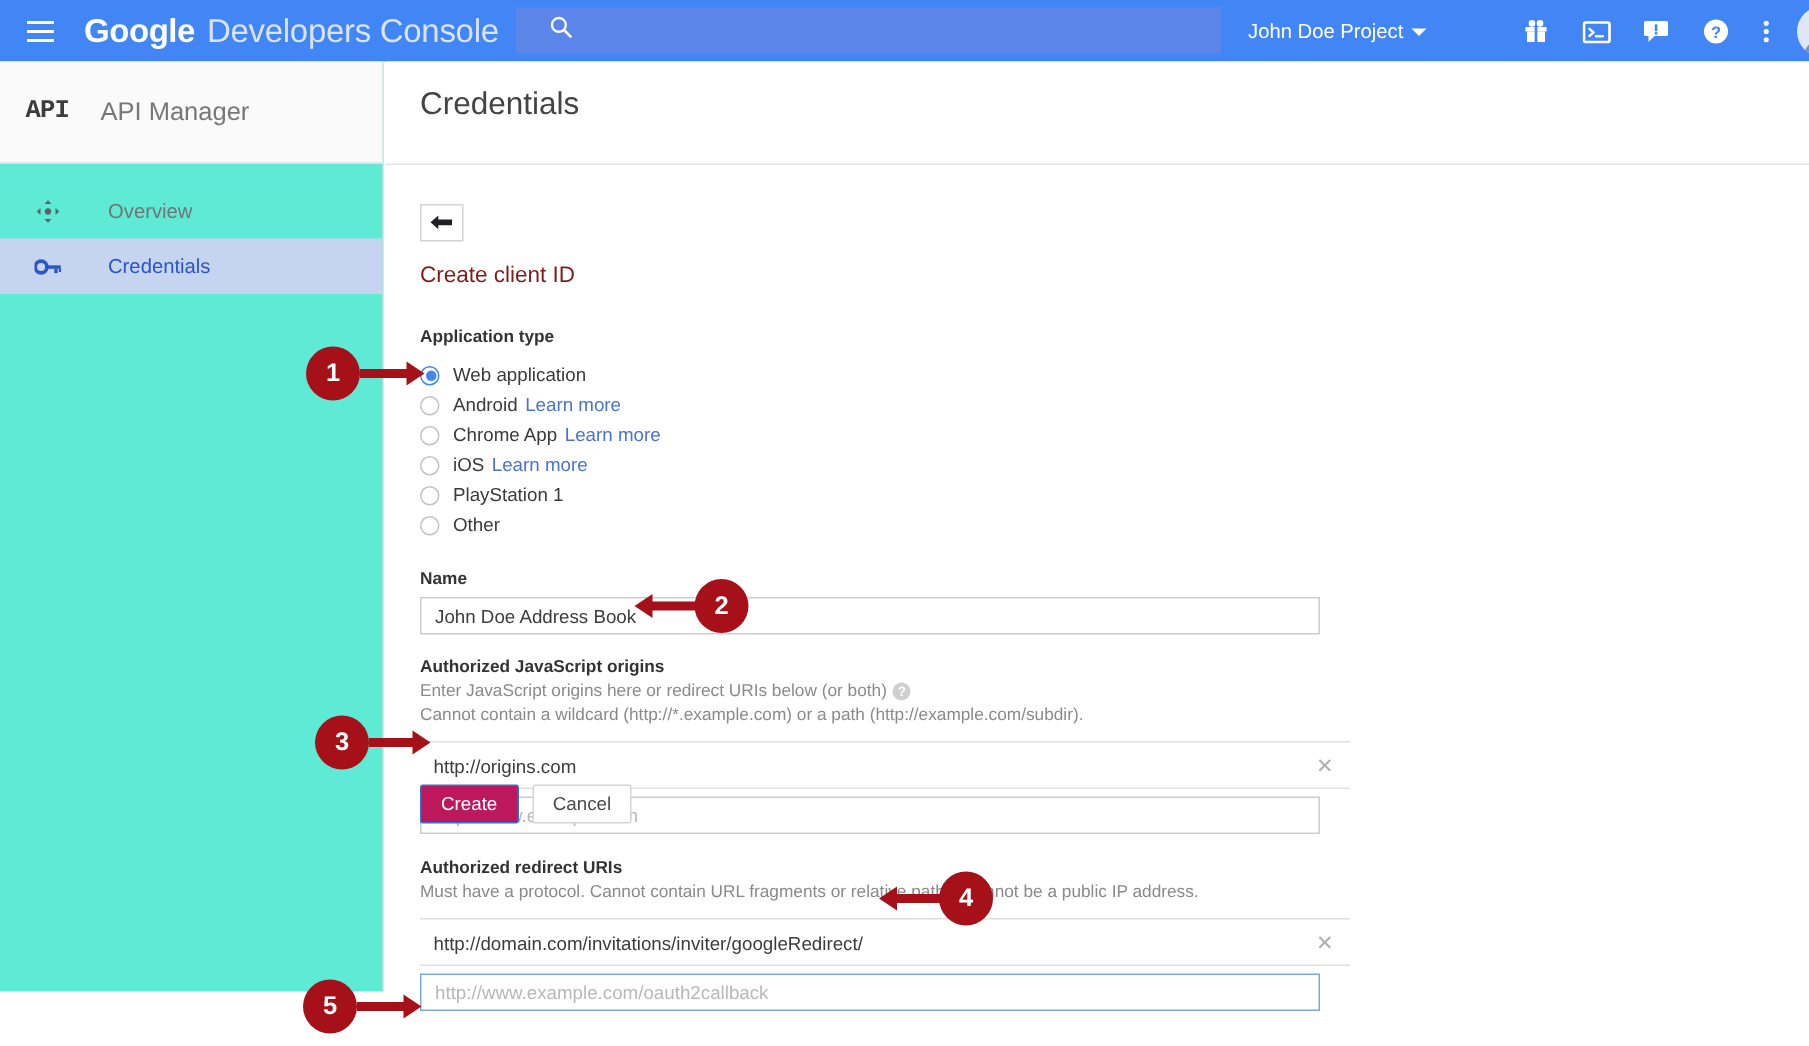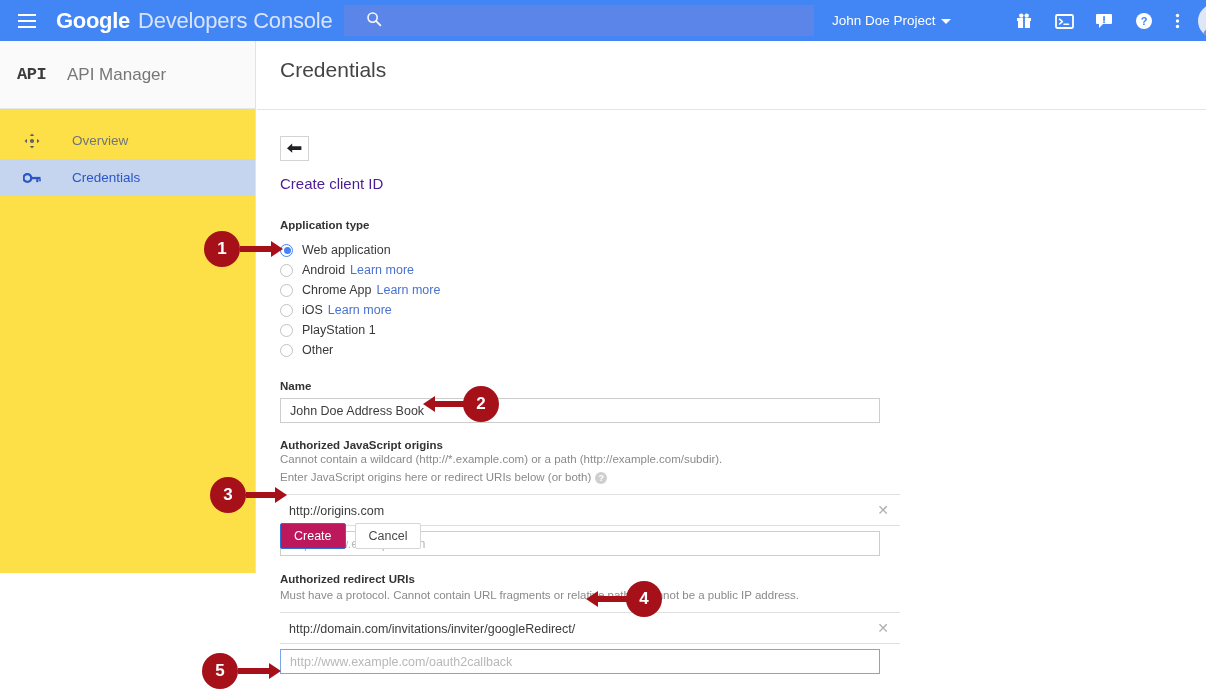--- a/index.html
+++ b/index.html
@@ -71,22 +71,22 @@
     background: #dfe6f5; overflow: hidden;
   }
   #avatar .body {
     position: absolute; left: 4px; top: 22px; width: 26px; height: 18px;
     border-radius: 13px 13px 0 0; background: #7b93c9;
   }
 
   
   #sidebar {
     position: absolute; left: 0; top: 41px;
-    width: 256px; height: 532px;
-    background: #fde047;
+    width: 256px; height: 620px;
+    background: #5eead4;
     border-right: 1px solid #e2e2e2;
   }
   #side-head {
     height: 68px; border-bottom: 1px solid #e6e6e6;
     display: flex; align-items: center;
     background: #fafafa;
   }
   #api-logo {
     margin-left: 17px; width: 32px;
     font-family: "Liberation Mono", monospace;
@@ -125,21 +125,21 @@
   }
   #backbtn {
     position: absolute; left: 23px; top: 95px;
     width: 29px; height: 25px;
     border: 1px solid #d3d3d3; background: #fff;
     display: flex; align-items: center; justify-content: center;
     cursor: pointer;
   }
   #createtitle {
     position: absolute; left: 23px; top: 134px;
-    font-size: 15px; color: #4c1d95;
+    font-size: 15px; color: #7f1d1d;
   }
 
   .form-area { position: absolute; left: 23px; top: 178px; width: 620px; }
 
   .sec-label { font-size: 11.5px; font-weight: bold; color: #333; }
   .sec-help  { font-size: 11.5px; color: #8a8a8a; line-height: 16px; }
 
   
   #radios { margin-top: 9px; }
   .radio-row {
@@ -381,24 +381,24 @@
       </div>
     </div>
 
     <div class="blk-name">
       <div class="sec-label">Name</div>
       <input class="txtinput" style="margin-top: 6px;" value="John Doe Address Book">
     </div>
 
     <div class="blk-js">
       <div class="sec-label">Authorized JavaScript origins</div>
-      <div class="sec-help">Cannot contain a wildcard (http://*.example.com) or a path (http://example.com/subdir).</div>
       <div class="sec-help" style="margin-top:2px;">
         <span>Enter JavaScript origins here or redirect URIs below (or both)</span><span class="helpq">?</span>
       </div>
+      <div class="sec-help">Cannot contain a wildcard (http://*.example.com) or a path (http://example.com/subdir).</div>
       <div class="uri-rule"></div>
 
       <div class="uri-filled">
         <span class="uval">http://origins.com</span>
         <span class="uclear">✕</span>
         <span class="uline"></span>
       </div>
 
       <input class="txtinput" style="margin-top: 5px;" placeholder="http://www.example.com">
     </div>

